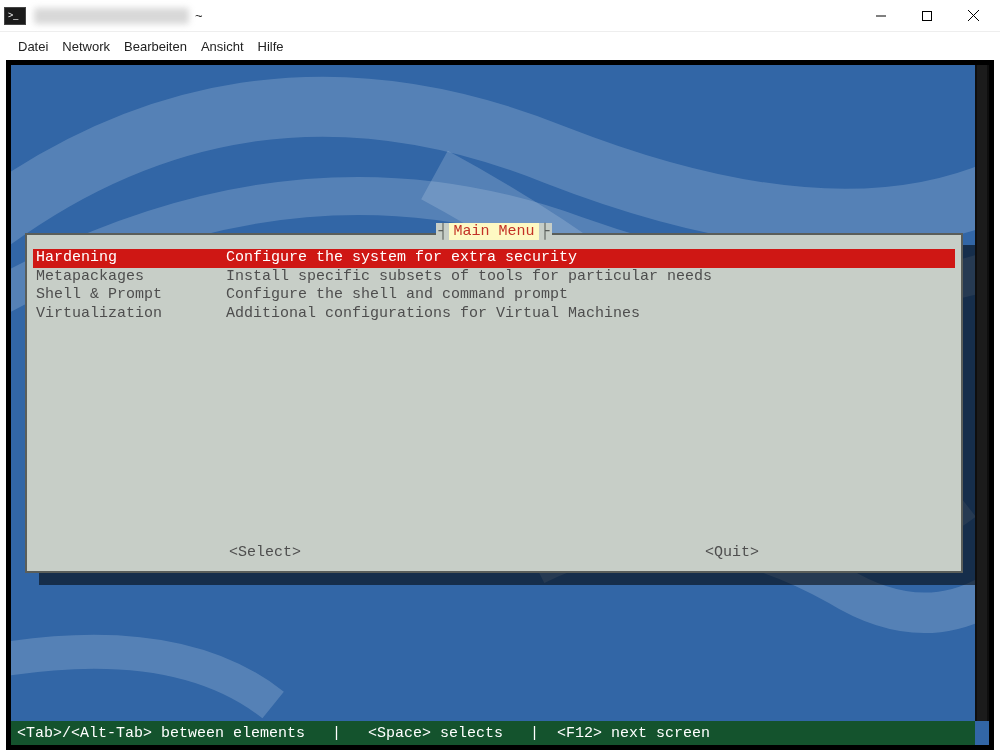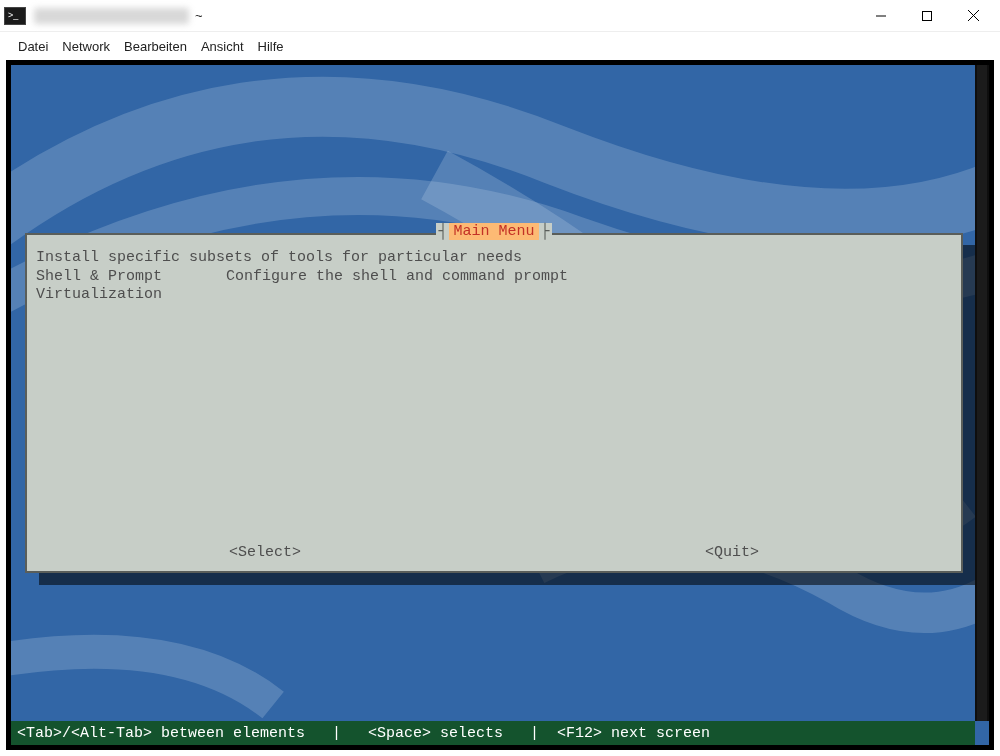--- a/index.html
+++ b/index.html
@@ -154,21 +154,21 @@
     align-items: center;
   }
   .dialog-title-wrap .bar {
     color: #5a5e5a;
     padding: 0 2px;
     background: #c7cec7;
   }
   .dialog-title {
     color: #c33126;
     padding: 0 4px;
-    background: #fdba74;
+    background: #fef9c3;
     font-weight: normal;
   }
   .dialog-body {
     position: absolute;
     left: 6px;
     right: 6px;
     top: 14px;
     bottom: 14px;
   }
   .menu-row {
@@ -266,29 +266,35 @@
     <div class="dialog-shadow"></div>
 
     <div class="dialog">
       <div class="dialog-title-wrap">
         <span class="bar">┤</span>
         <span class="dialog-title">Main Menu</span>
         <span class="bar">├</span>
       </div>
 
       <div class="dialog-body">
+        <div class="menu-row selected">
+          <span class="menu-label">Hardening</span>
+          <span class="menu-desc">Configure the system for extra security</span>
+        </div>
         <div class="menu-row">
+          <span class="menu-label">Metapackages</span>
           <span class="menu-desc">Install specific subsets of tools for particular needs</span>
         </div>
         <div class="menu-row">
           <span class="menu-label">Shell &amp; Prompt</span>
           <span class="menu-desc">Configure the shell and command prompt</span>
         </div>
         <div class="menu-row">
           <span class="menu-label">Virtualization</span>
+          <span class="menu-desc">Additional configurations for Virtual Machines</span>
         </div>
       </div>
 
       <div class="dialog-buttons">
         <span class="dlg-btn">&lt;Select&gt;</span>
         <span class="dlg-btn">&lt;Quit&gt;</span>
       </div>
     </div>
 
     <div class="term-scrollbar">

